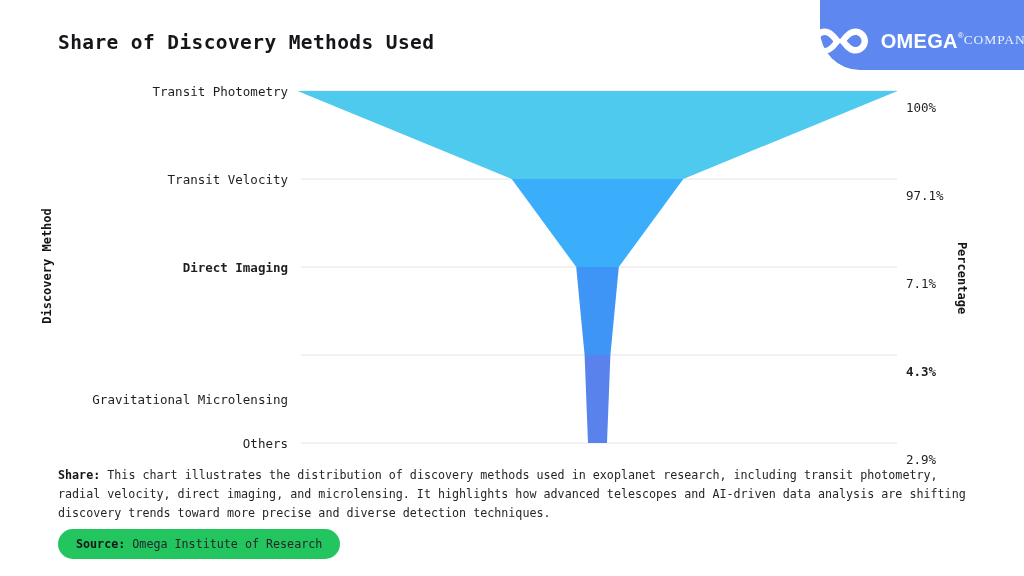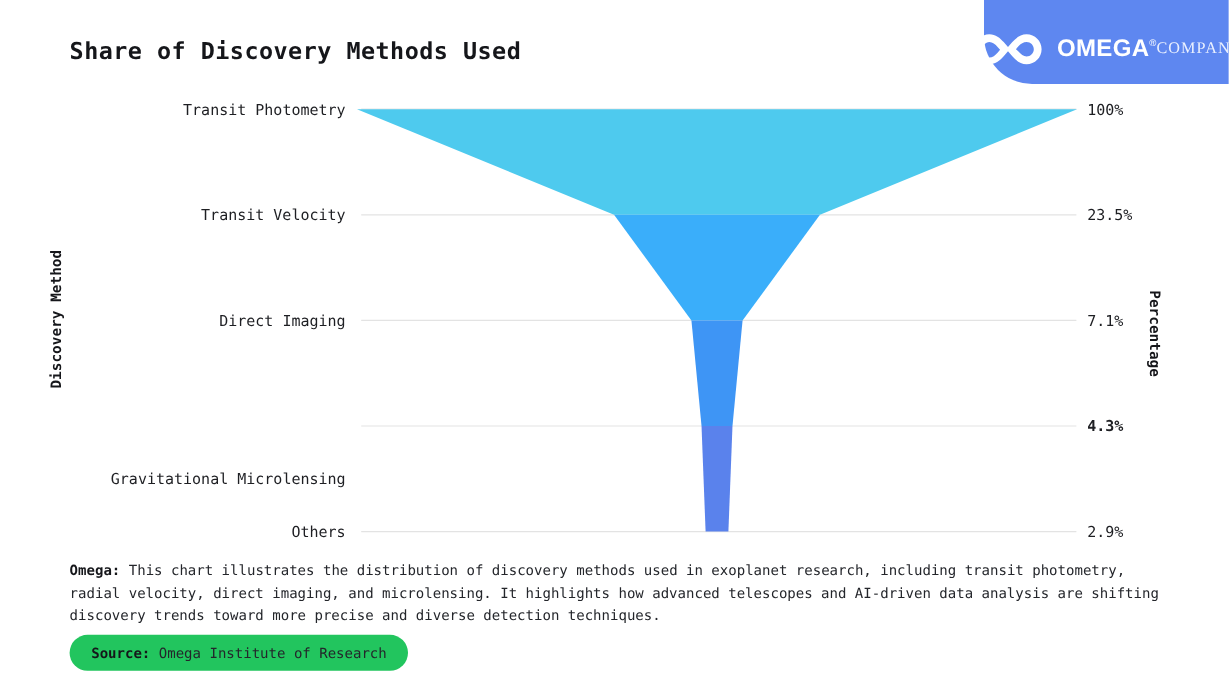--- a/index.html
+++ b/index.html
@@ -51,21 +51,21 @@
   .cat-label {
     position: absolute; right: 0; transform: translateY(-50%);
     font-size: 12.5px; color: #1e1f23; white-space: nowrap; text-align: right;
   }
   #cat-labels { position: absolute; left: 0; top: 0; width: 288px; height: 382px; padding-left: 20px; }
 
   .pct-label {
     position: absolute; left: 0; transform: translateY(-50%);
     font-size: 12.5px; color: #1e1f23; white-space: nowrap;
   }
-  #pct-labels { position: absolute; left: 906px; top: 0; width: 110px; height: 382px; }
+  #pct-labels { position: absolute; left: 906px; top: 16px; width: 110px; height: 382px; }
 
   #ylabel-left {
     position: absolute; left: 47px; top: 188px;
     transform: translate(-50%, -50%) rotate(-90deg);
     font-size: 12px; font-weight: bold; color: #15161a; white-space: nowrap;
   }
   #ylabel-right {
     position: absolute; left: 962px; top: 200px;
     transform: translate(-50%, -50%) rotate(90deg);
     font-size: 12px; font-weight: bold; color: #15161a; white-space: nowrap;
@@ -119,38 +119,38 @@
           <polygon points="297.5,13 897.5,13 683.3,101 511.7,101" fill="#4ECAEE"></polygon>
           <polygon points="511.7,101 683.3,101 618.8,189 576.2,189" fill="#3AAEFA"></polygon>
           <polygon points="576.2,189 618.8,189 610.4,277 584.6,277" fill="#3E95F5"></polygon>
           <polygon points="584.6,277 610.4,277 607,365 588,365" fill="#5A82EC"></polygon>
         </g>
     </svg>
 
     <div id="cat-labels">
         <div class="cat-label" style="top: 13px;">Transit Photometry</div>
         <div class="cat-label" style="top: 101px;">Transit Velocity</div>
-        <div class="cat-label" style="top: 189px;">Direct Imaging</div>
+        <div class="cat-label" style="top: 189px; font-weight: bold;">Direct Imaging</div>
         <div class="cat-label" style="top: 277px; margin-top: 44px;">Gravitational Microlensing</div>
         <div class="cat-label" style="top: 365px;">Others</div>
       </div>
     <div id="pct-labels">
         <div class="pct-label" style="top: 13px;">100%</div>
-        <div class="pct-label" style="top: 101px;">23.5%</div>
+        <div class="pct-label" style="top: 101px;">97.1%</div>
         <div class="pct-label" style="top: 189px;">7.1%</div>
         <div class="pct-label" style="top: 277px; font-weight: bold;">4.3%</div>
         <div class="pct-label" style="top: 365px;">2.9%</div>
       </div>
 
     <div id="ylabel-left">Discovery Method</div>
     <div id="ylabel-right">Percentage</div>
   </div>
 
   <div id="note">
-    <b>Omega:</b>
+    <b>Share:</b>
     <span>This chart illustrates the distribution of discovery methods used in exoplanet research, including transit photometry, radial velocity, direct imaging, and microlensing. It highlights how advanced telescopes and AI-driven data analysis are shifting discovery trends toward more precise and diverse detection techniques.</span>
   </div>
 
   <div id="source-pill">
     <b>Source:</b>
     <span>Omega Institute of Research</span>
   </div>
 </div>
 
 </body></html>

